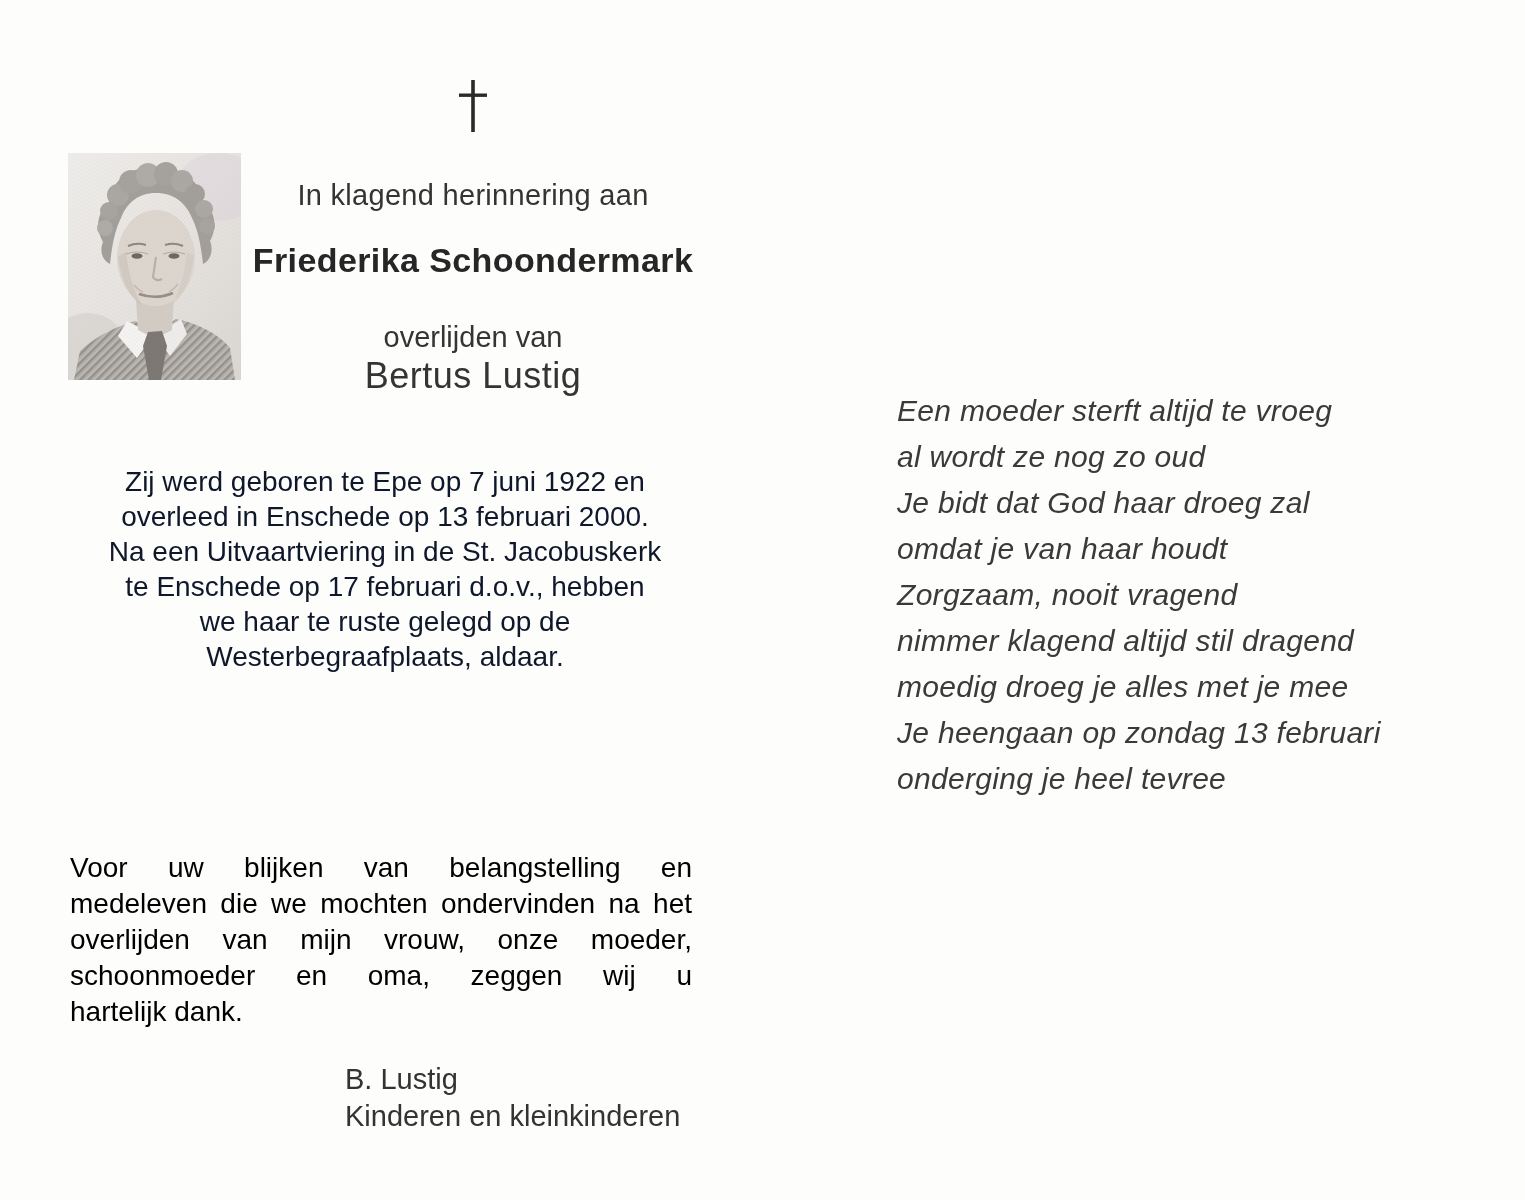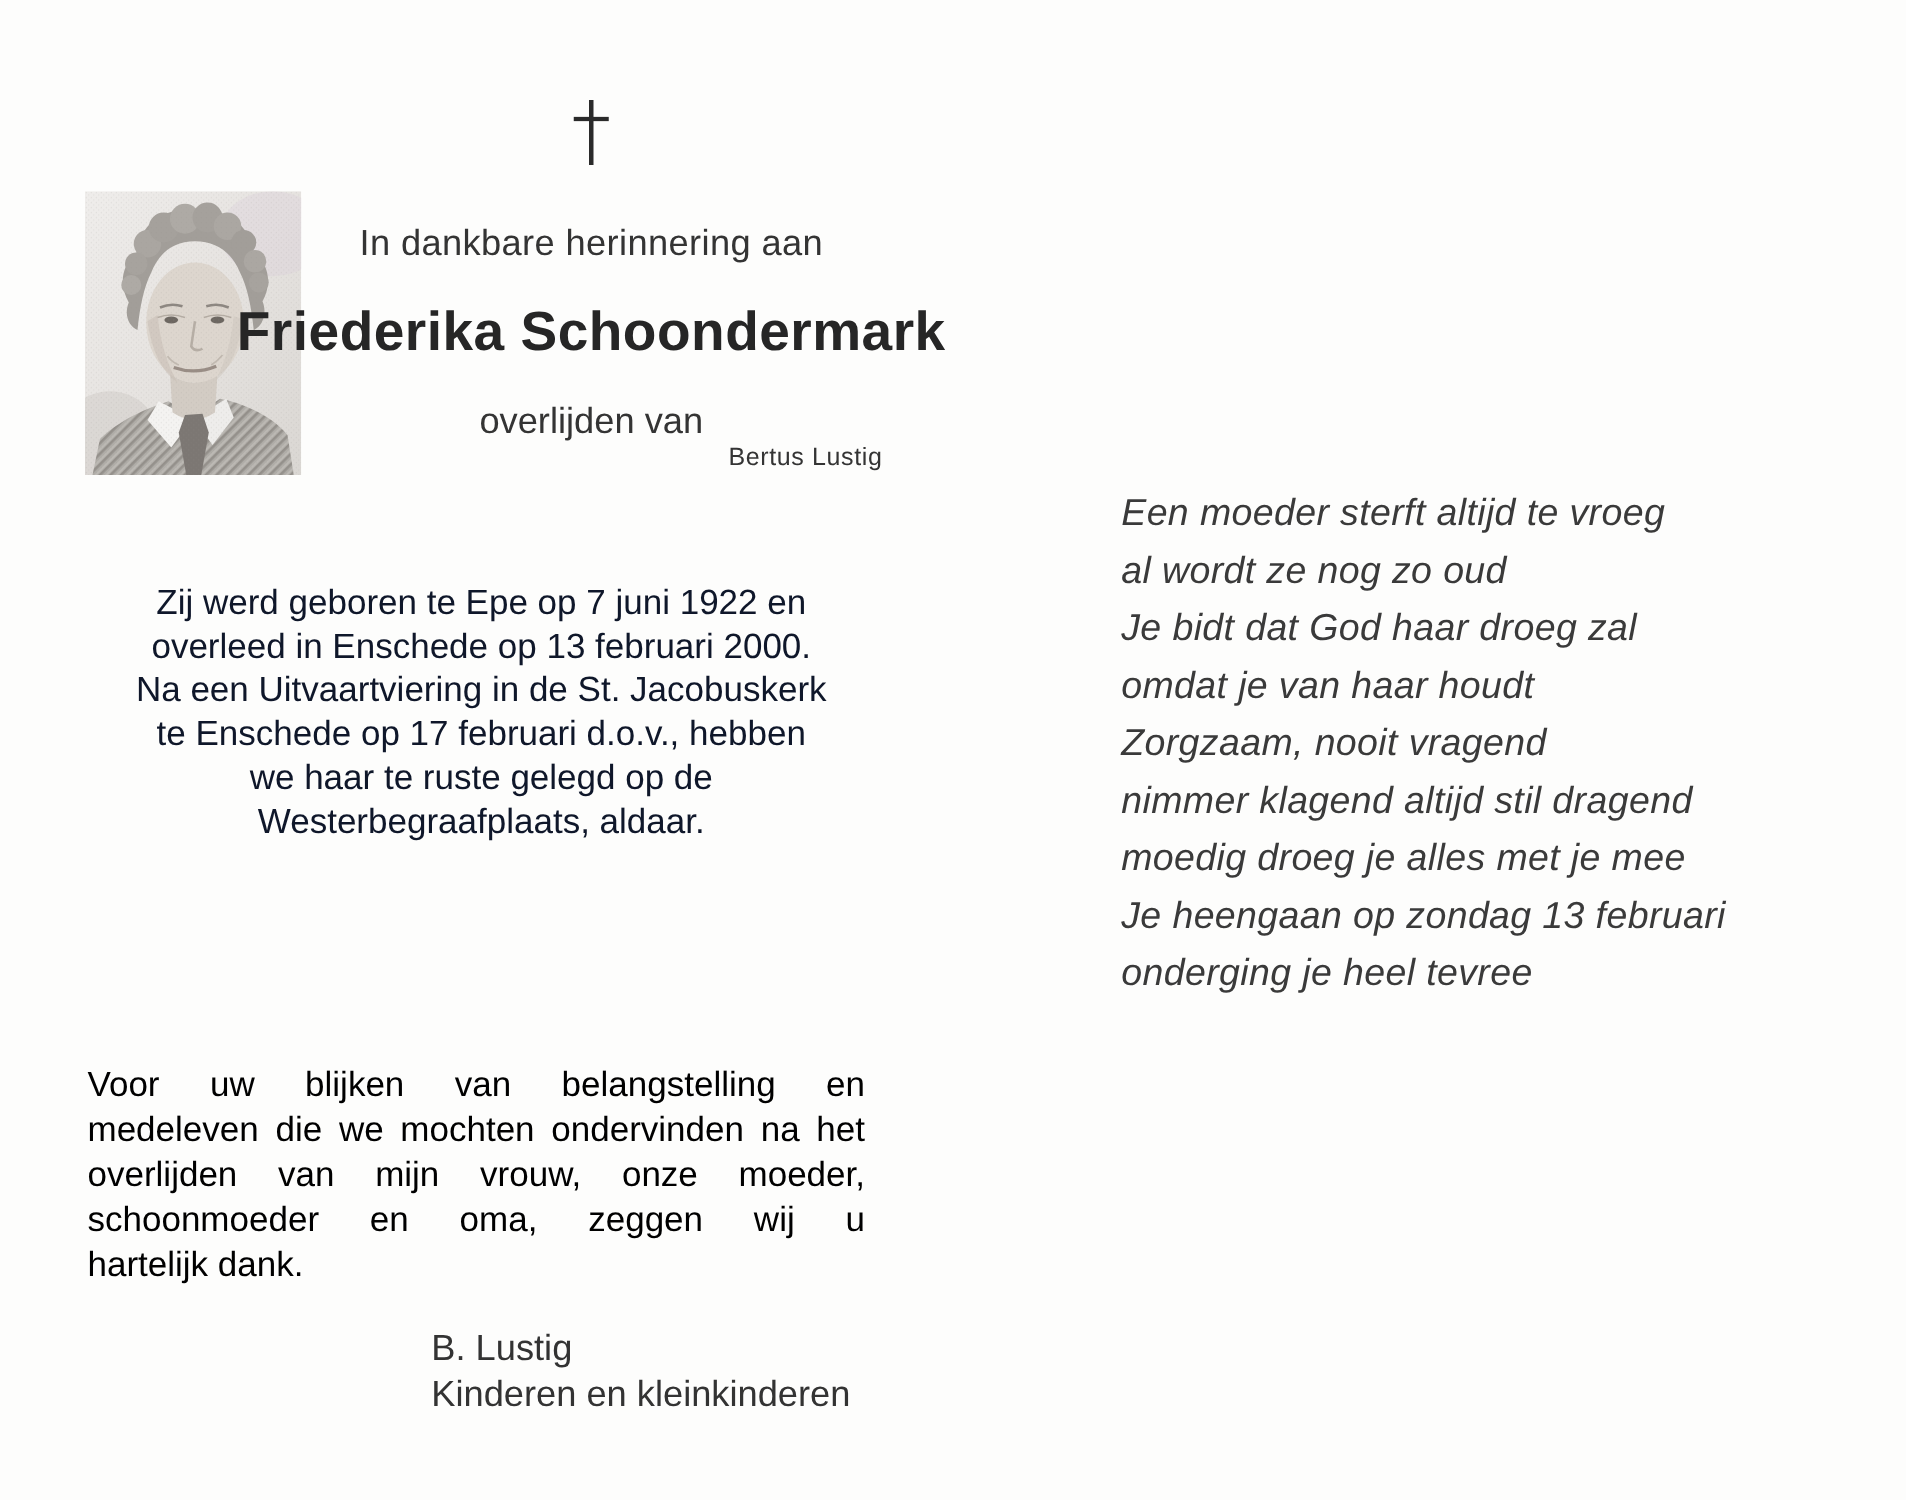--- a/index.html
+++ b/index.html
@@ -37,31 +37,31 @@
 
   
   .intro-line {
     left: 240px; top: 179px; width: 466px;
     font-size: 29px; text-align: center;
     color: #343434;
     letter-spacing: 0.3px;
   }
   .deceased-name {
     left: 180px; top: 241px; width: 586px;
-    font-size: 44px; font-weight: bold; text-align: center;
+    font-size: 34px; font-weight: bold; text-align: center;
     color: #262626;
     letter-spacing: 0.4px;
   }
   .spouse-intro {
     left: 240px; top: 321px; width: 466px;
     font-size: 29px; text-align: center; color: #343434;
   }
   .spouse-name {
     left: 240px; top: 355px; width: 466px;
-    font-size: 20px; text-align: right; color: #343434;
+    font-size: 36px; text-align: center; color: #343434;
     letter-spacing: 0.5px;
   }
 
   
   .bio-block {
     left: 78px; top: 464px; width: 614px;
     font-size: 28px; line-height: 35px;
     text-align: center; color: #0f172a;
   }
 
@@ -159,21 +159,21 @@
       <path d="M88,104 L85,124 Q88,129 94,126" stroke="#b6aea5" stroke-width="2" fill="none"></path>
 
       <path d="M71,141 Q88,147 105,140" stroke="#998d85" stroke-width="2.6" fill="none"></path>
       <path d="M66,132 Q70,137 75,139" stroke="#c1b9b0" stroke-width="1.4" fill="none"></path>
       <path d="M110,131 Q106,136 101,139" stroke="#c1b9b0" stroke-width="1.4" fill="none"></path>
 
       <rect width="173" height="227" fill="url(#halftone)" opacity="0.22"></rect>
     </svg>
   </div>
 
-  <div class="abs intro-line">In dankbare herinnering aan</div>
+  <div class="abs intro-line">In klagend herinnering aan</div>
 
   <div class="abs deceased-name">Friederika Schoondermark</div>
 
   <div class="abs spouse-intro">overlijden van</div>
 
   <div class="abs spouse-name">Bertus Lustig</div>
 
   <div class="abs bio-block">
     <div>Zij werd geboren te Epe op 7 juni 1922 en</div>
     <div>overleed in Enschede op 13 februari 2000.</div>

